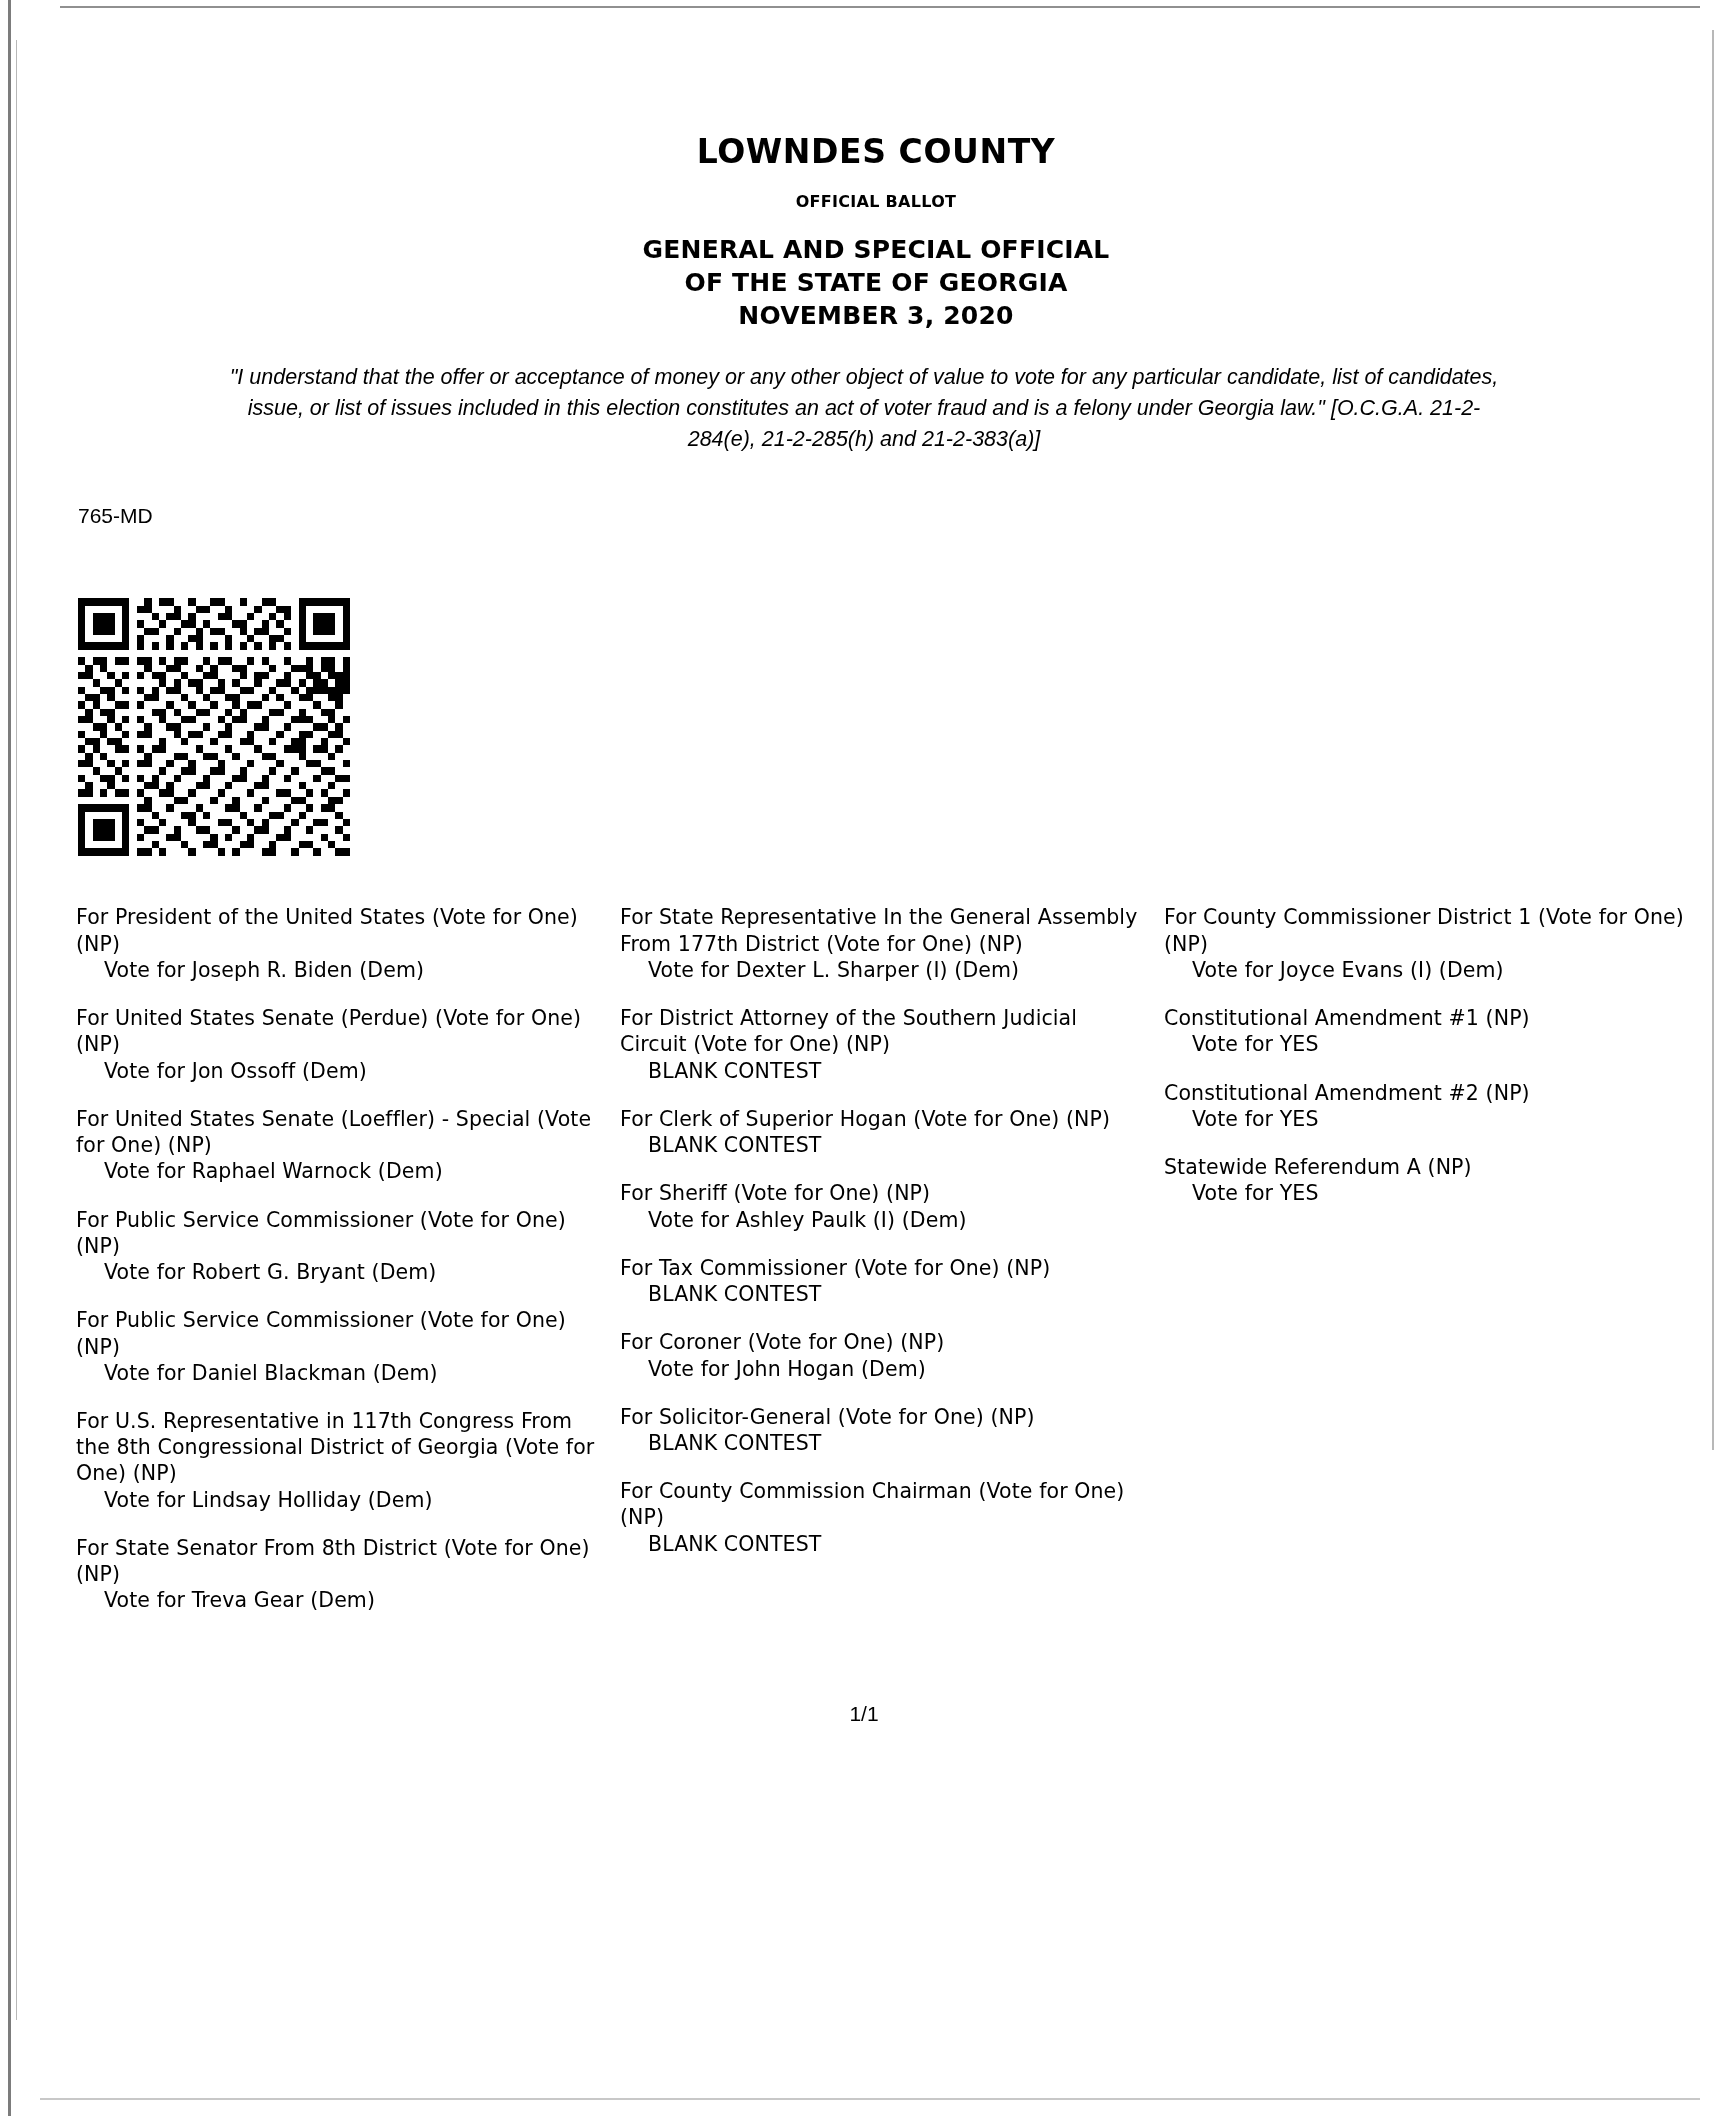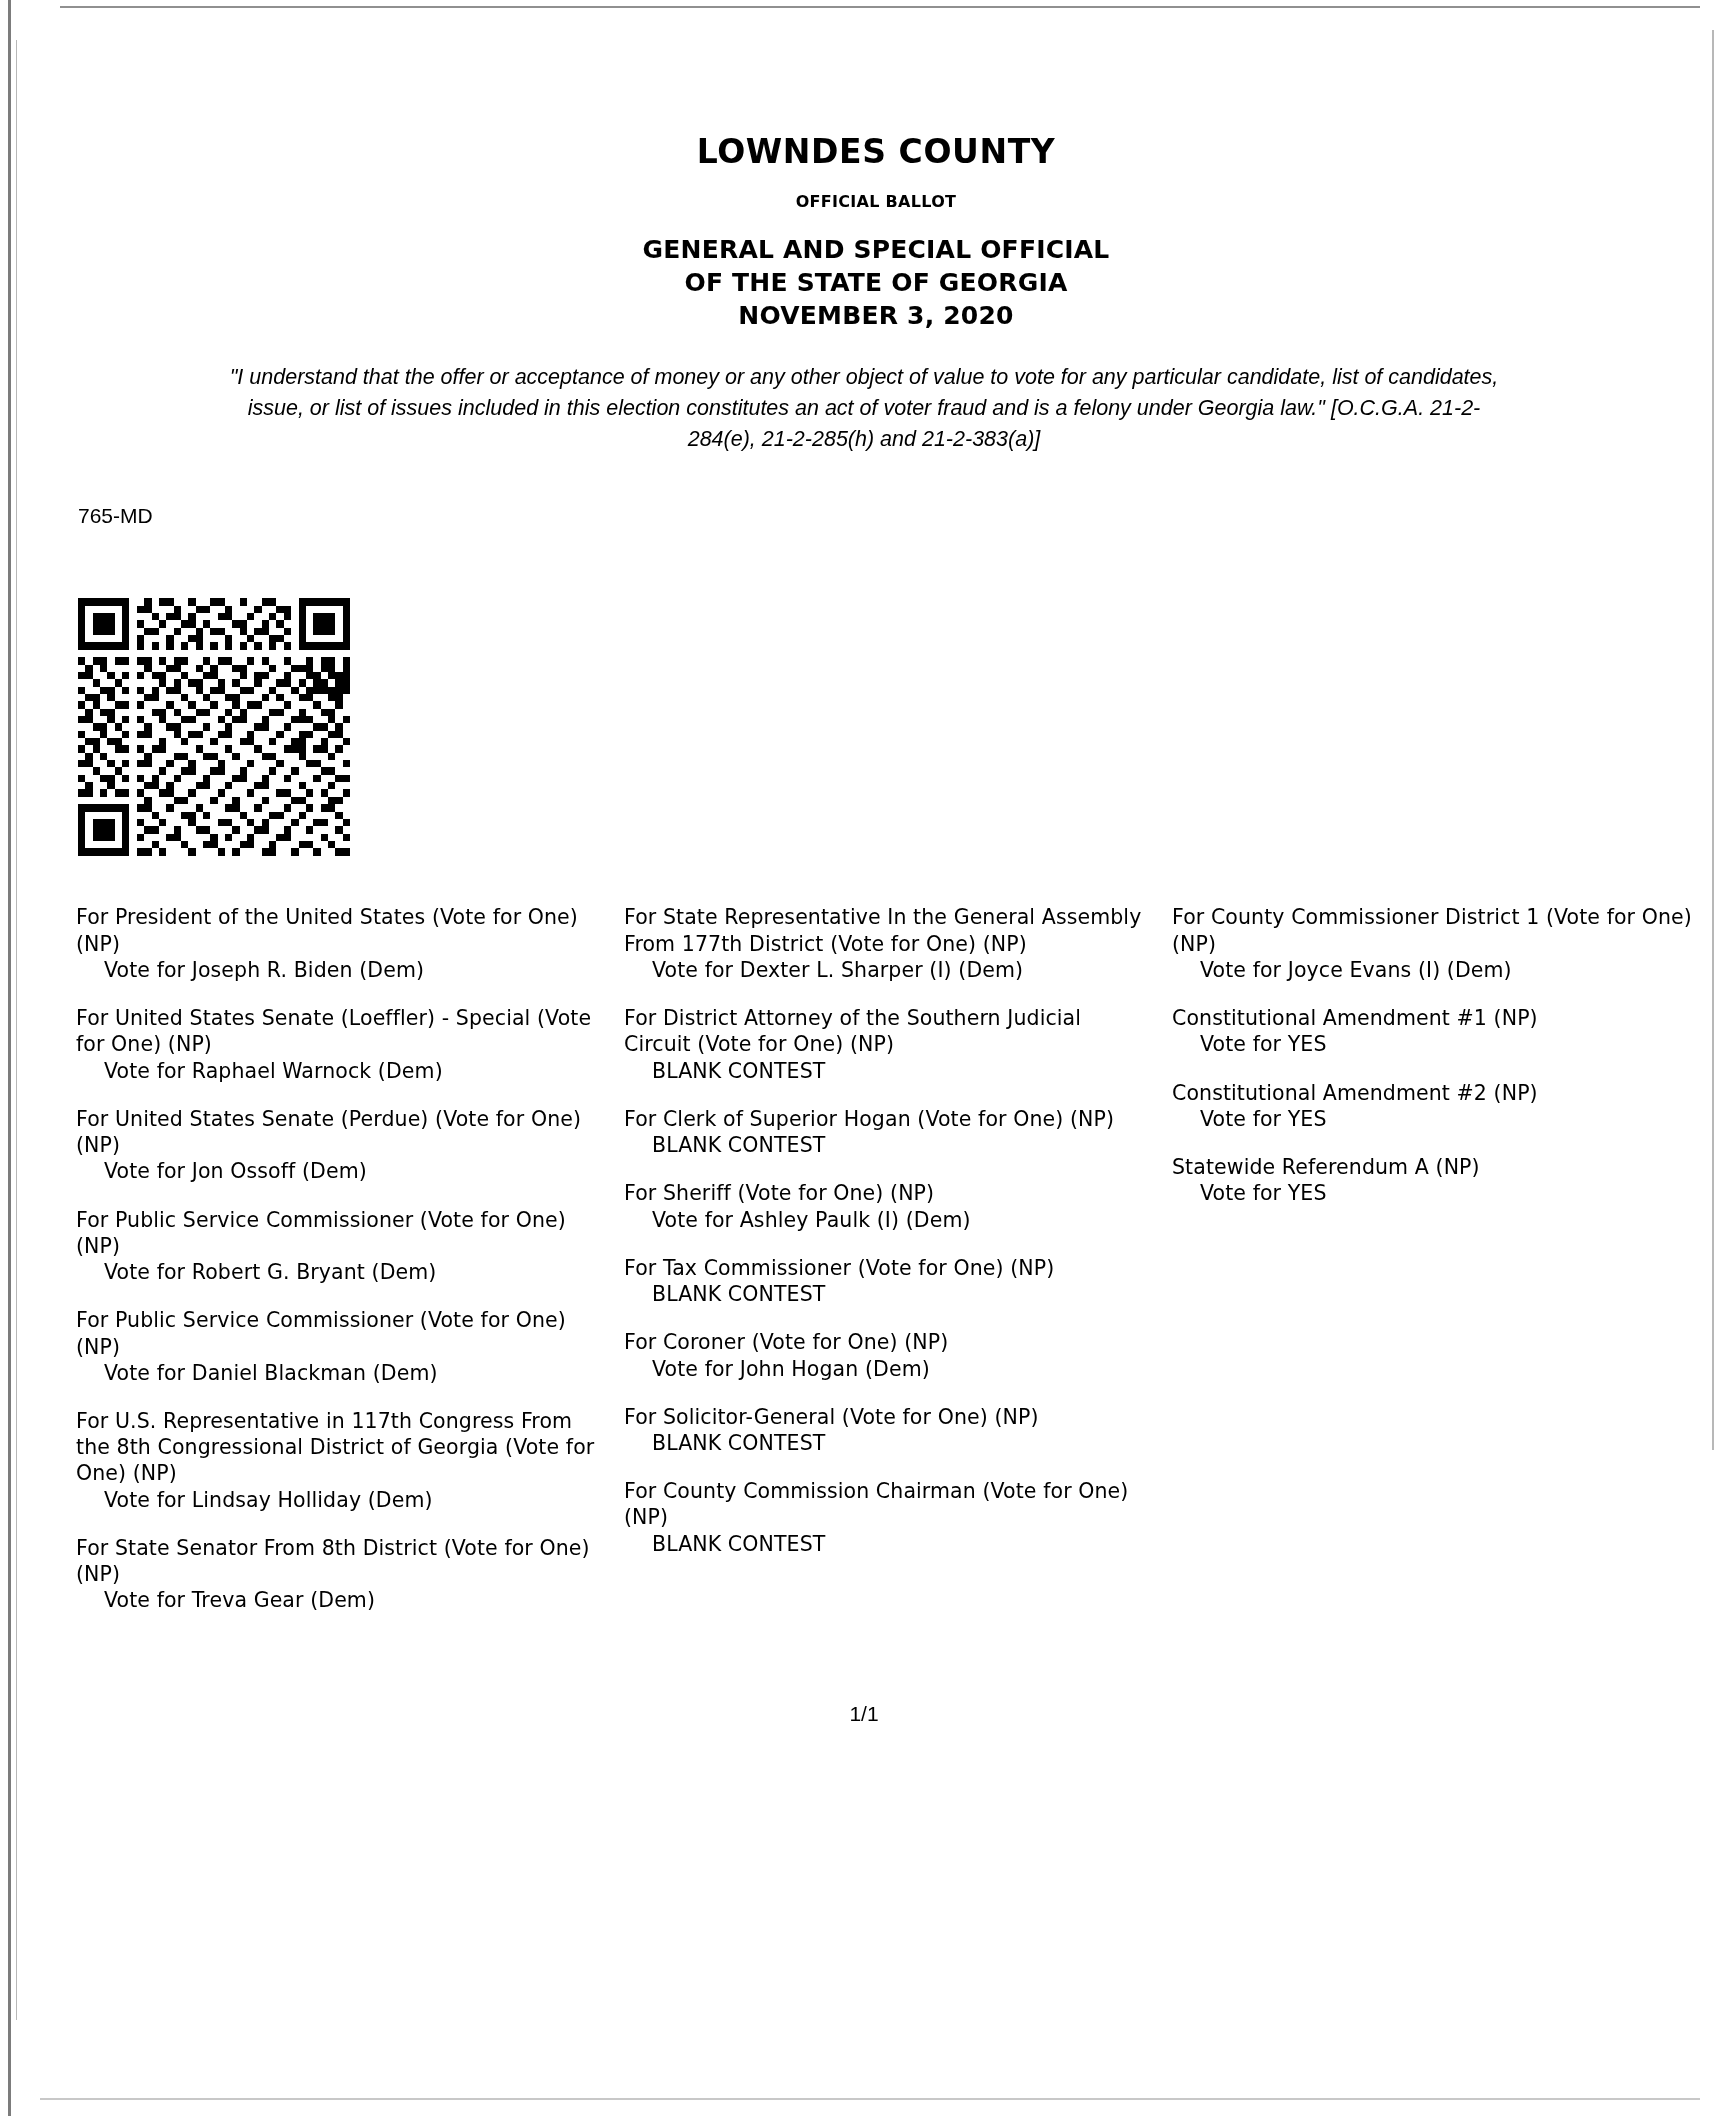--- a/index.html
+++ b/index.html
@@ -114,21 +114,21 @@
     margin-left: 78px;
   }
   .qr {
     width: 272px;
     height: 258px;
     display: block;
   }
   .columns {
     margin-top: 48px;
     display: flex;
-    gap: 12px;
+    gap: 4px;
     padding-left: 76px;
     padding-right: 20px;
   }
   .col {
     width: 540px;
     padding-right: 12px;
     box-sizing: border-box;
   }
   .contest {
     margin-bottom: 22px;
@@ -549,28 +549,28 @@
     </div>
 
     <div class="columns">
 
       <div class="col">
         <div class="contest">
           <div class="contest-title">For President of the United States  (Vote for One) (NP)</div>
           <div class="selection">Vote for Joseph R. Biden (Dem)</div>
         </div>
         <div class="contest">
+          <div class="contest-title">For United States Senate (Perdue)   (Vote for One) (NP)</div>
+          <div class="selection">Vote for Jon Ossoff (Dem)</div>
+        </div>
+        <div class="contest">
           <div class="contest-title">For United States Senate (Loeffler) - Special (Vote for One) (NP)</div>
           <div class="selection">Vote for Raphael Warnock (Dem)</div>
         </div>
         <div class="contest">
-          <div class="contest-title">For United States Senate (Perdue)   (Vote for One) (NP)</div>
-          <div class="selection">Vote for Jon Ossoff (Dem)</div>
-        </div>
-        <div class="contest">
           <div class="contest-title">For Public Service Commissioner  (Vote for One) (NP)</div>
           <div class="selection">Vote for Robert G. Bryant (Dem)</div>
         </div>
         <div class="contest">
           <div class="contest-title">For Public Service Commissioner  (Vote for One) (NP)</div>
           <div class="selection">Vote for Daniel Blackman (Dem)</div>
         </div>
         <div class="contest">
           <div class="contest-title">For U.S. Representative in 117th Congress From the 8th Congressional District of Georgia (Vote for One) (NP)</div>
           <div class="selection">Vote for Lindsay Holliday (Dem)</div>

